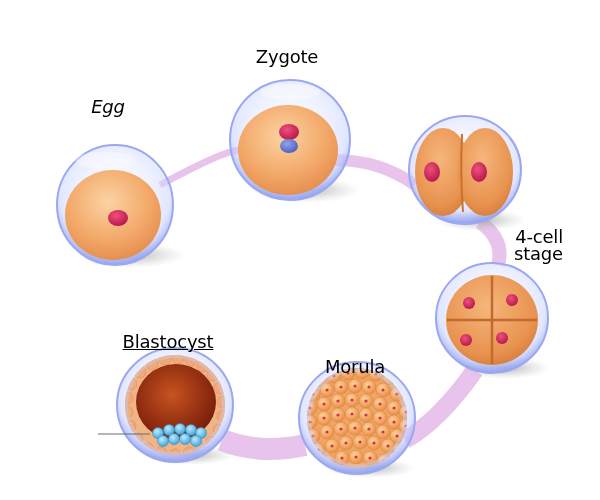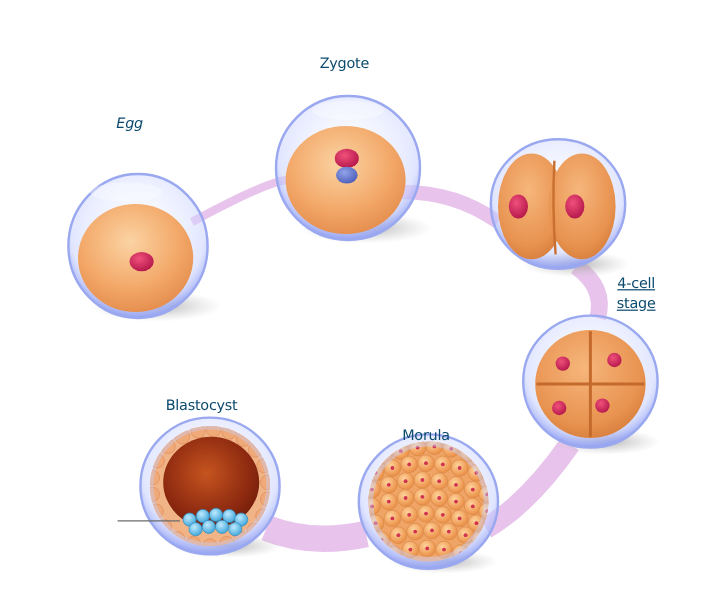--- a/index.html
+++ b/index.html
@@ -1,19 +1,19 @@
 <!DOCTYPE html>
 <html><head>
 <meta charset="utf-8">
 <style>
   html, body { margin:0; padding:0; background:#ffffff; }
   body { width:600px; height:500px; overflow:hidden; position:relative; font-family:"DejaVu Sans", sans-serif; }
   #stage { position:absolute; left:0; top:0; width:600px; height:500px; }
-  .label { position:absolute; color:#0c4a6e; font-size:12px; white-space:nowrap; transform:translateX(-50%); letter-spacing:-0.2px; }
-  .label.multi { text-align:center; transform:none; line-height:17px;text-decoration:underline; }
+  .label { position:absolute; color:#000000; font-size:18px; white-space:nowrap; transform:translateX(-50%); letter-spacing:-0.2px; }
+  .label.multi { text-align:right; transform:none; line-height:17px; }
   .label.italic { font-style:italic; transform:none; line-height:17px; }
 </style>
 </head>
 <body>
 
 <div id="stage">
 <svg width="600" height="500" viewBox="0 0 600 500" xmlns="http://www.w3.org/2000/svg">
   <defs>
     <radialGradient id="cyto" cx="45%" cy="35%" r="70%">
       <stop offset="0%" stop-color="#fbd3a3"></stop>
@@ -270,14 +270,14 @@
 </svg>
 
 
 <div class="label" style="left:108px; top:96px;font-style:italic;">Egg</div>
 <div class="label" style="left:287px; top:46px;">Zygote</div>
 <div class="label multi" style="left:514px; top:228px;">
   <div>4-cell</div>
   <div>stage</div>
 </div>
 <div class="label" style="left:355px; top:356px;">Morula</div>
-<div class="label" style="left:168px; top:331px;">Blastocyst</div>
+<div class="label" style="left:168px; top:331px;text-decoration:underline;">Blastocyst</div>
 </div>
 
 </body></html>

